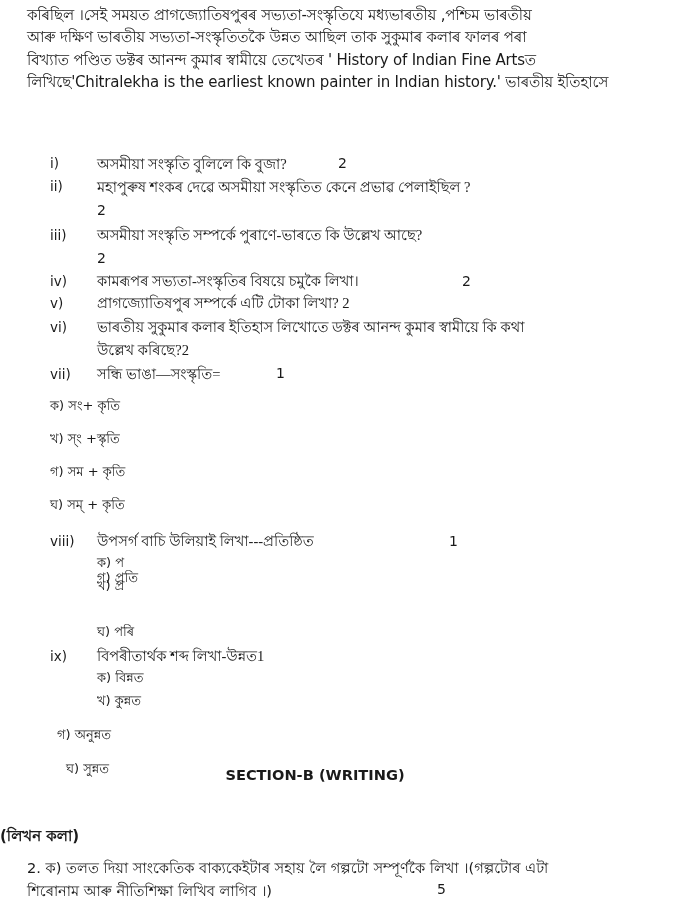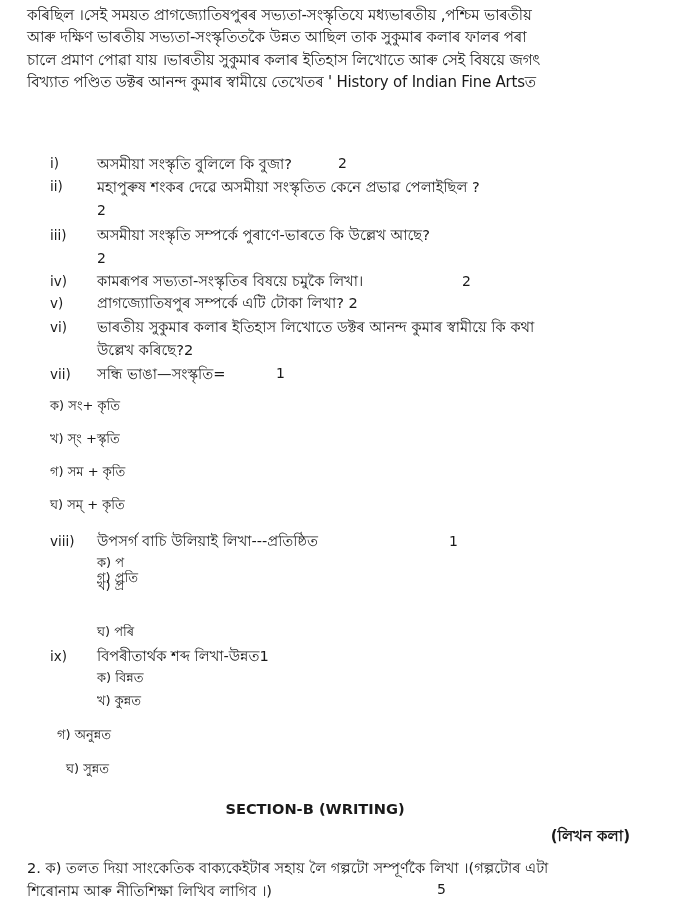--- a/index.html
+++ b/index.html
@@ -10,42 +10,42 @@
   }
   .para {
     position: absolute; left: 27px; top: 4px; width: 660px;
     font-size: 15px; line-height: 22.3px; letter-spacing: -0.2px;
   }
   .para div { white-space: nowrap; }
   .q-num {
     position: absolute; left: 50px; font-size: 13.5px;
   }
   .q-text {
-    position: absolute; left: 97px; font-size: 14.6px; white-space: nowrap;
+    position: absolute; left: 97px; font-size: 14.6px; white-space: nowrap; font-family: Liberation Serif, serif;
   }
   .mark { position: absolute; font-size: 14px; }
   .opt { position: absolute; font-size: 13px; white-space: nowrap; }
   .section-title {
     position: absolute; left: 0; width: 630px; text-align: center;
     font-weight: bold; font-size: 14.6px;
   }
   .sec-sub {
-    position: absolute; left: 0; width: 630px; text-align: right;
+    position: absolute; left: 0; width: 630px; text-align: left;
     font-weight: bold; font-size: 15px;
   }
   .q2 { position: absolute; left: 27px; font-size: 14.6px; white-space: nowrap; }
 </style>
 </head>
 <body>
 
 <div class="para">
   <div>কৰিছিল ।সেই সময়ত প্ৰাগজ্যোতিষপুৰৰ সভ্যতা-সংস্কৃতিযে মধ্যভাৰতীয় ,পশ্চিম ভাৰতীয়</div>
   <div>আৰু  দক্ষিণ ভাৰতীয়  সভ্যতা-সংস্কৃতিতকৈ উন্নত আছিল তাক সুকুমাৰ কলাৰ ফালৰ পৰা</div>
-  <div>চালে প্ৰমাণ পোৱা যায় ।ভাৰতীয় সুকুমাৰ কলাৰ ইতিহাস লিখোতে আৰু সেই বিষয়ে জগৎ</div>
   <div>বিখ্যাত পণ্ডিত ডক্টৰ আনন্দ কুমাৰ স্বামীয়ে তেখেতৰ ' History of Indian Fine Artsত</div>
+  <div>লিখিছে'Chitralekha is the earliest known painter in Indian history.'   ভাৰতীয় ইতিহাসে</div>
 </div>
 
 <span class="q-num" style="top:155px">i)</span>
 <span class="q-text" style="top:153px">অসমীয়া সংস্কৃতি বুলিলে কি বুজা?</span>
 <span class="mark" style="top:155px;left:338px">2</span>
 
 <span class="q-num" style="top:178px">ii)</span>
 <span class="q-text" style="top:176px">মহাপুৰুষ শংকৰ দেৱে অসমীয়া সংস্কৃতিত কেনে প্ৰভাৱ পেলাইছিল ?</span>
 <span class="mark" style="top:202px;left:97px">2</span>
 
@@ -80,17 +80,17 @@
 <span class="opt" style="top:568px;left:97px">গ) প্ৰতি</span>
 <span class="opt" style="top:622px;left:97px">ঘ) পৰি</span>
 
 <span class="q-num" style="top:648px">ix)</span>
 <span class="q-text" style="top:645px">বিপৰীতাৰ্থক শব্দ লিখা-উন্নত1</span>
 <span class="opt" style="top:668px;left:97px">ক) বিন্নত</span>
 <span class="opt" style="top:691px;left:97px">খ) কুন্নত</span>
 <span class="opt" style="top:725px;left:57px">গ) অনুন্নত</span>
 <span class="opt" style="top:759px;left:66px">ঘ) সুন্নত</span>
 
-<div class="section-title" style="top:800px">SECTION-B (WRITING)</div>
+<div class="section-title" style="top:766px">SECTION-B (WRITING)</div>
 <div class="sec-sub" style="top:824px">(লিখন কলা)</div>
 <span class="q2" style="top:857px">2. ক) তলত দিয়া সাংকেতিক বাক্যকেইটাৰ সহায় লৈ গল্পটো সম্পূৰ্ণকৈ লিখা ।(গল্পটোৰ এটা</span>
 <span class="q2" style="top:880px">শিৰোনাম আৰু নীতিশিক্ষা লিখিব লাগিব ।)</span>
 <span class="mark" style="top:881px;left:437px">5</span>
 
 </body></html>

